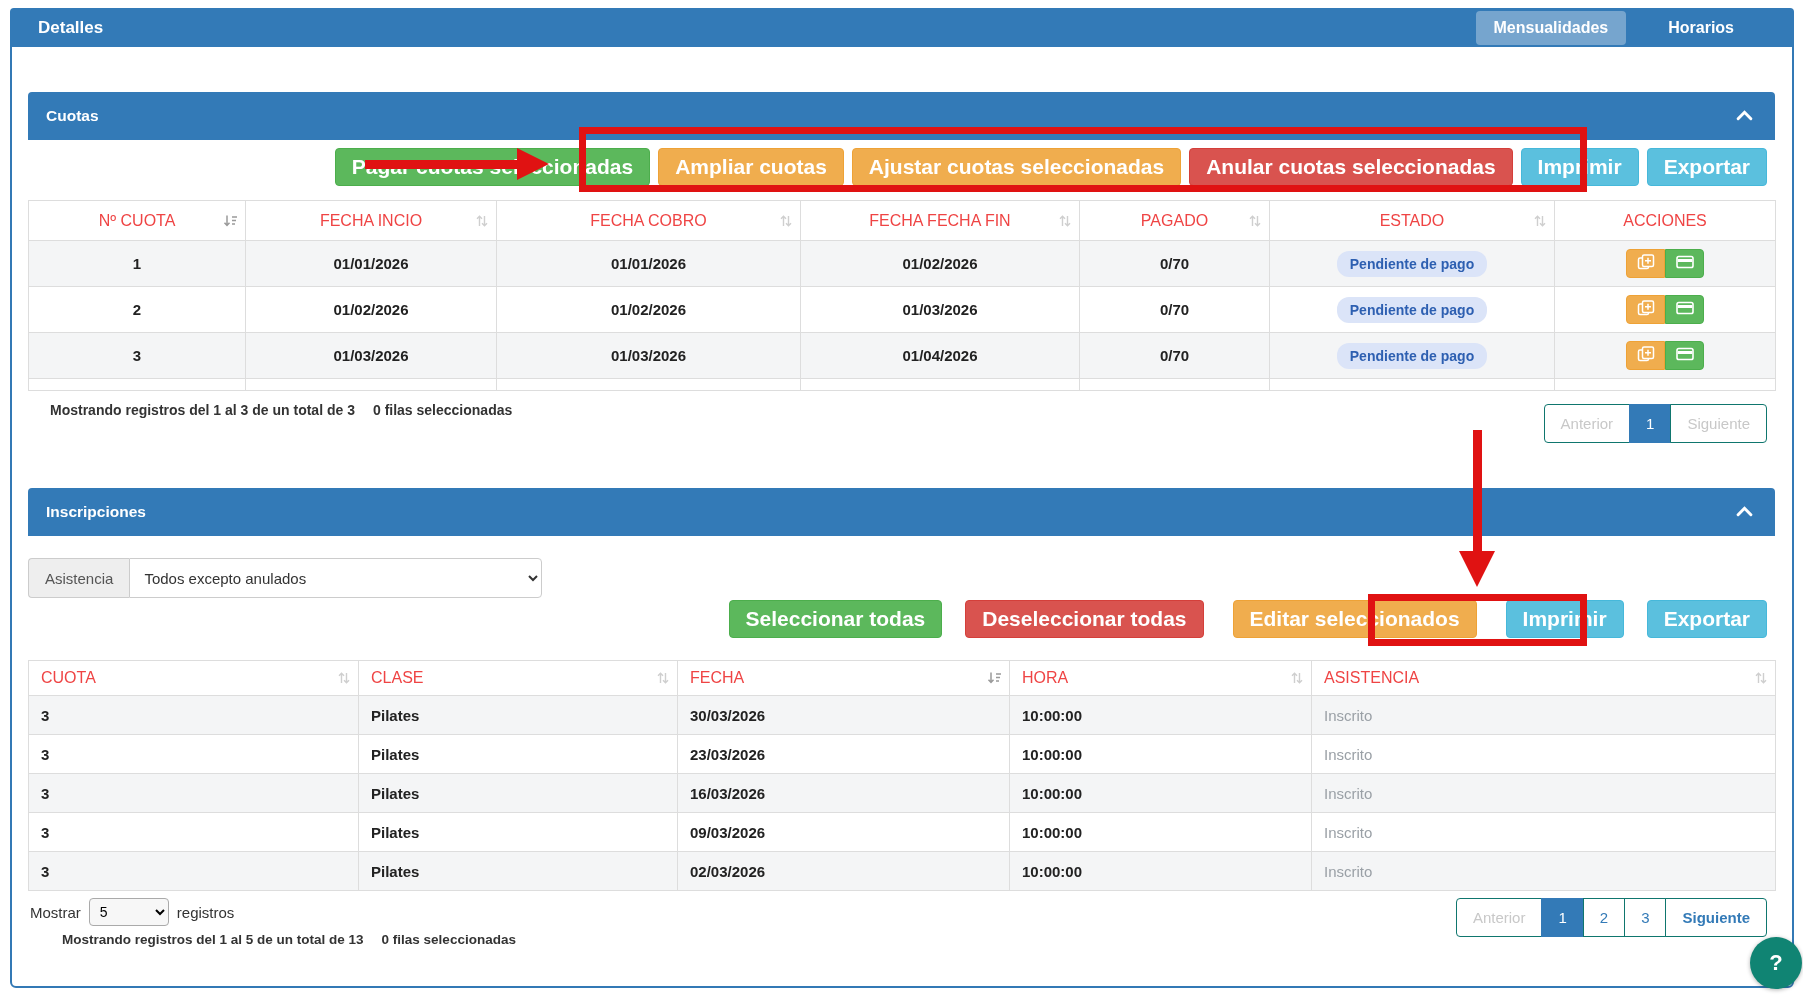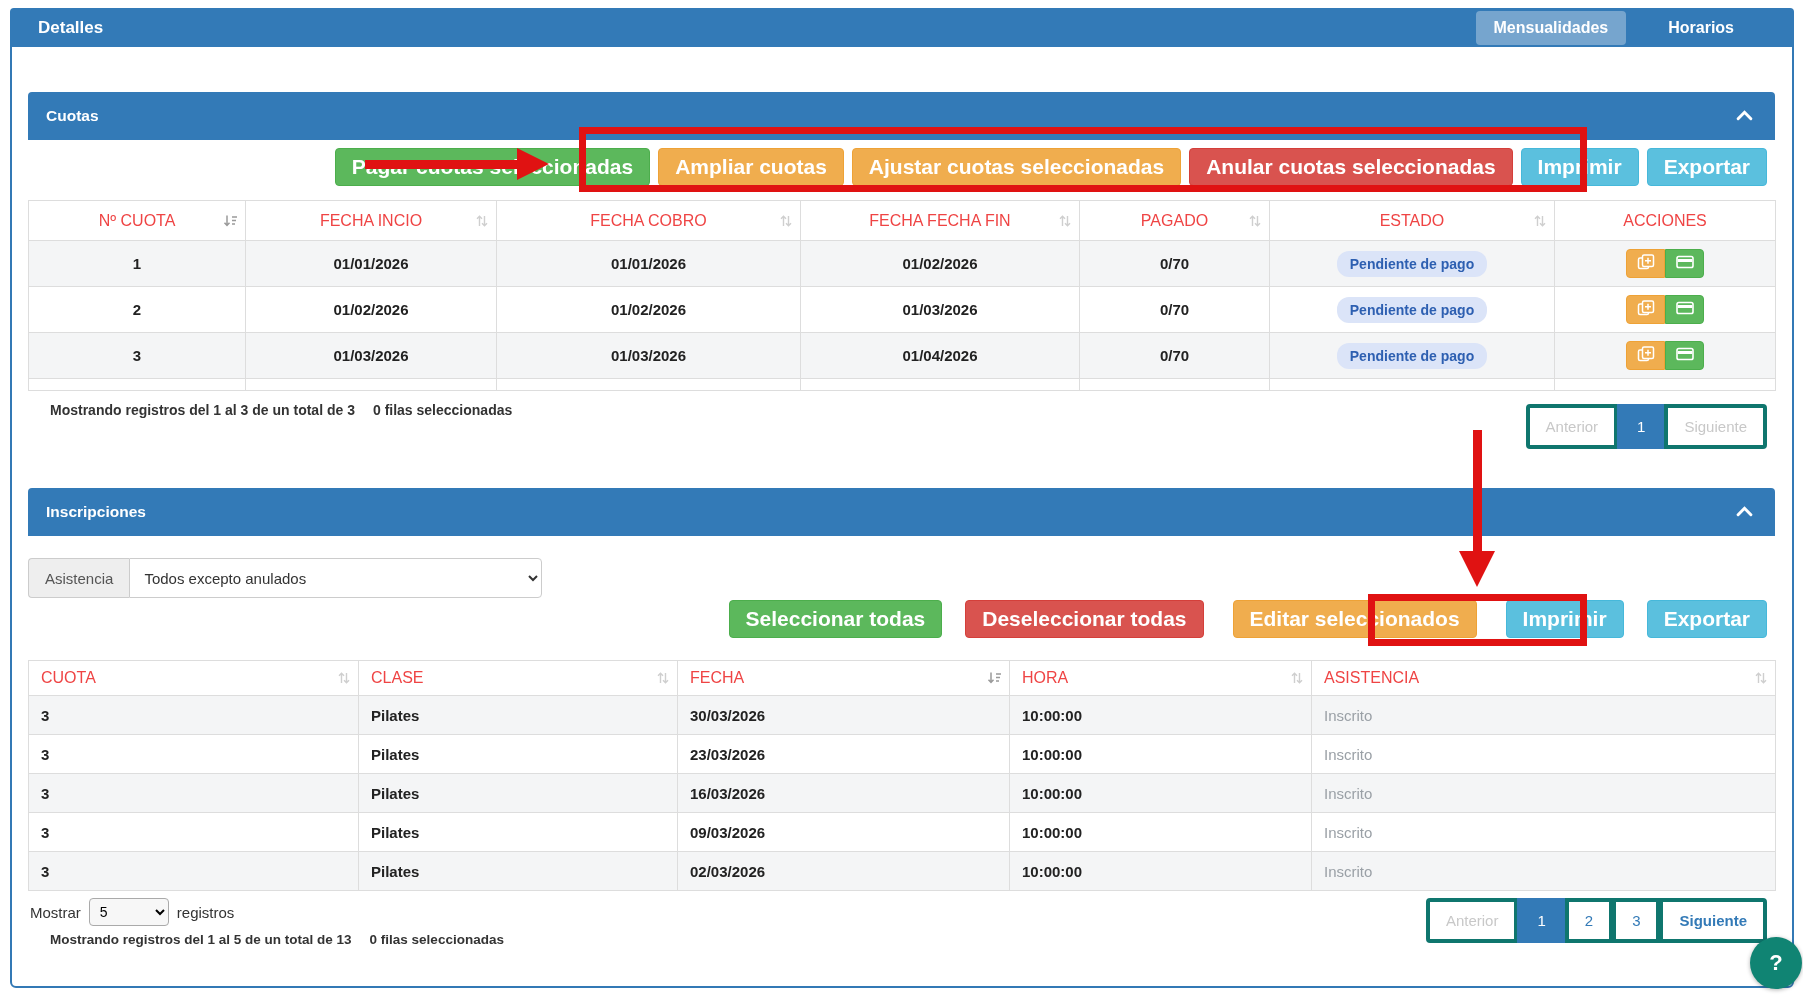--- a/index.html
+++ b/index.html
@@ -59,21 +59,21 @@
 
   .row-actions { display:inline-flex; }
   .btn-xs { width:39px; height:29px; display:inline-flex; align-items:center; justify-content:center;
     border:1px solid transparent; cursor:pointer; }
   .btn-xs.orange { background:#f0ad4e; border-color:#eea236; border-radius:4px 0 0 4px; }
   .btn-xs.green  { background:#5cb85c; border-color:#4cae4c; border-radius:0 4px 4px 0; }
 
   
   .info-line { position:absolute; left:30px; display:flex; gap:18px; font-size:14px; font-weight:700; color:#333;padding-left:20px; }
   .pagination { position:absolute; right:36px; display:flex; }
-  .page-item { background:#fff; border:4px solid #0f766e; margin-left:-1px; padding:10px 16px; font-size:15px;
+  .page-item { background:#fff; border:1px solid #0f766e; margin-left:-1px; padding:10px 16px; font-size:15px;
     color:#337ab7; cursor:pointer; font-weight:500; }
   .page-item:first-child { border-radius:4px 0 0 4px; margin-left:0; }
   .page-item:last-child { border-radius:0 4px 4px 0; }
   .page-item.disabled { color:#c8c8c8; cursor:default; }
   .page-item.active { background:#337ab7; border-color:#337ab7; color:#fff; }
 
   
   .filter-group { position:absolute; left:28px; top:558px; display:flex; height:40px; }
   .filter-label { background:#eee; border:1px solid #ccc; border-right:none; border-radius:4px 0 0 4px;
     color:#555; font-size:15px; display:flex; align-items:center; padding:0 16px; }
@@ -383,21 +383,21 @@
   </table>
 
   <div class="length-menu">
     <span>Mostrar</span>
     <select class="length-select">
       <option>5</option>
     </select>
     <span>registros</span>
   </div>
 
-  <div class="info-line" style="top:932px; font-size:13.5px;">
+  <div class="info-line" style="top:932px; font-size:13.5px;margin-left:12px;">
     <span>Mostrando registros del 1 al 5 de un total de 13</span>
     <span>0 filas seleccionadas</span>
   </div>
 
   <div class="pagination" style="top:898px;">
     <div class="page-item disabled">Anterior</div>
     <div class="page-item active">1</div>
     <div class="page-item">2</div>
     <div class="page-item">3</div>
     <div class="page-item" style="font-weight:700;">Siguiente</div>

